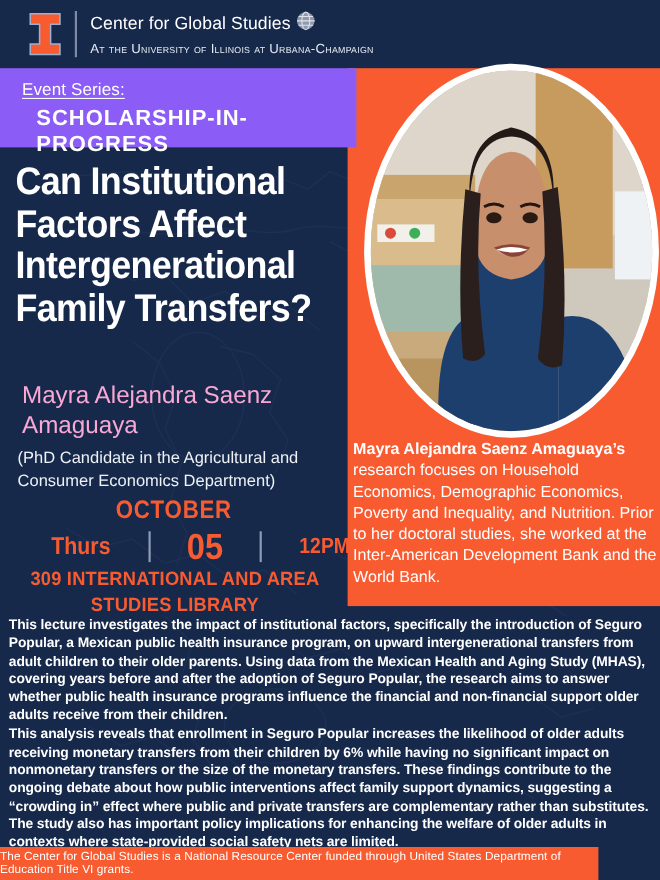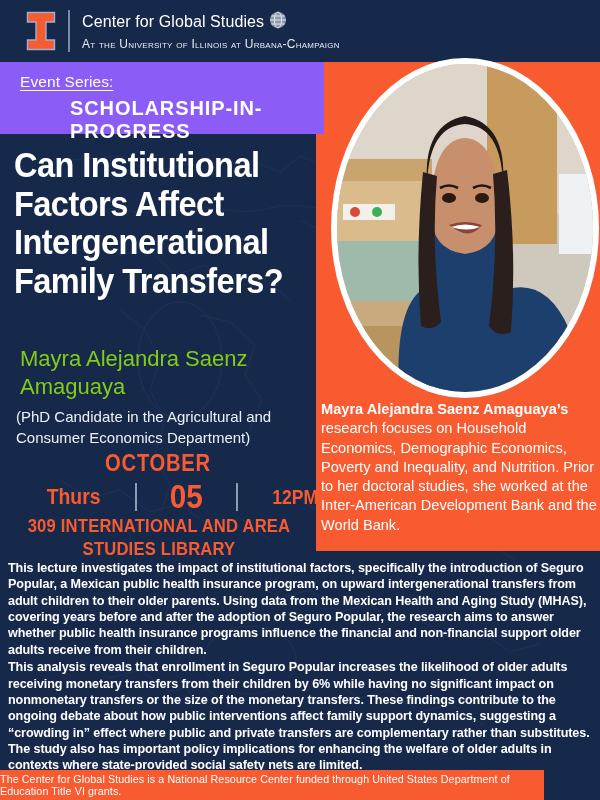--- a/index.html
+++ b/index.html
@@ -46,21 +46,21 @@
     position:absolute; left:0; top:62px; width:324px; height:72px;
     background:#8b5cf6; z-index:2;
   }
   .series-label{
     position:absolute; left:20px; top:11px;
     color:#fff; font-size:15.5px; text-decoration:underline;
     text-underline-offset:3px; letter-spacing:.1px;
   }
   .series-name{
     position:absolute; left:33px; top:35px;
-    color:#fff; font-size:20px; font-weight:bold; letter-spacing:.9px;margin-left:37px;
+    color:#fff; font-size:20px; font-weight:bold; letter-spacing:.9px;
   }
 
   
   .photo-wrap{
     position:absolute; left:331px; top:58px; width:268px; height:340px;
     z-index:3; pointer-events:none;
   }
   .photo-circle{
     position:absolute; left:0; top:0; width:268px; height:340px;
     border-radius:50%; border:6px solid #fff; overflow:hidden; background:#d8d2c8;
@@ -70,21 +70,21 @@
   .title{
     position:absolute; left:14px; top:146px; width:300px; z-index:4;
     color:#fff; font-size:35px; font-weight:bold; line-height:1.10;
     letter-spacing:-.6px; font-stretch:condensed;
     transform:scaleX(.93); transform-origin:left top;
   }
 
   
   .speaker-name{
     position:absolute; left:20px; top:345px; width:295px; z-index:4;
-    color:#84cc16; font-size:22px; line-height:1.28; font-weight:400;
+    color:#f9a8d4; font-size:22px; line-height:1.28; font-weight:400;
   }
   .speaker-role{
     position:absolute; left:16px; top:407px; width:300px; z-index:4;
     color:#eef1f6; font-size:15px; line-height:1.38;
   }
 
   
   .date-month{
     position:absolute; left:0; top:450px; width:316px; z-index:4;
     text-align:center; color:#F95B31; font-size:23px; font-weight:bold;

